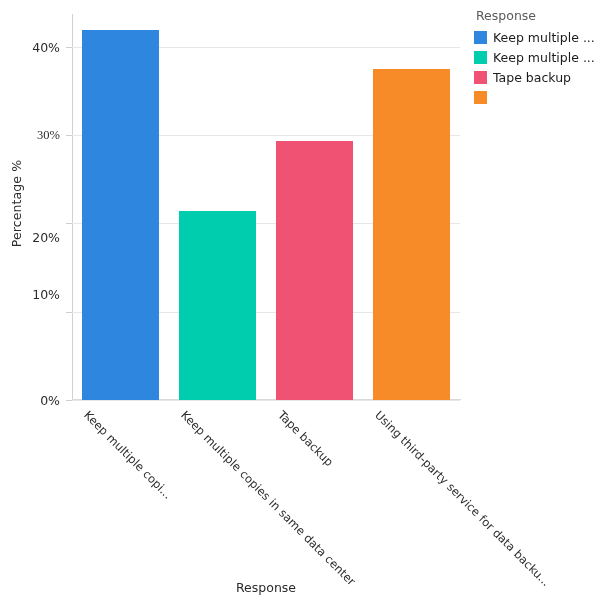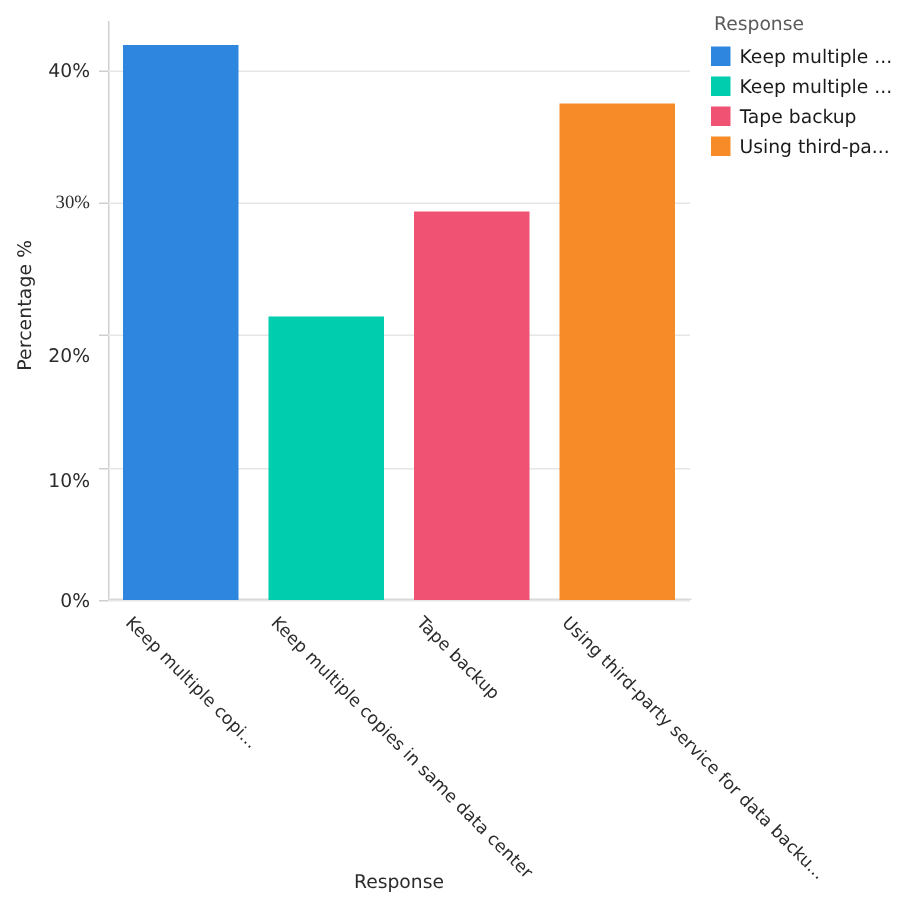--- a/index.html
+++ b/index.html
@@ -158,21 +158,21 @@
 <div id="chart-root">
 
   <div class="y-axis-title">Percentage %</div>
 
   <div class="axis-spine-y"></div>
   <div class="axis-spine-x"></div>
 
   <div id="y-ticks">
       <div class="y-tick-label" style="top: 400px; left: 0px; position: absolute; width: 60px;">0%</div>
       <div class="y-tick-mark" style="top: 400px;"></div>
-      <div class="y-tick-label" style="top: 320px; left: 0px; position: absolute; width: 60px;">10%</div>
+      <div class="y-tick-label" style="top: 294px; left: 0px; position: absolute; width: 60px;">10%</div>
       <div class="y-tick-mark" style="top: 311.67px;"></div>
       <div class="y-tick-label" style="top: 223.341px; left: 0px; position: absolute; width: 60px; margin-top: 14px;">20%</div>
       <div class="y-tick-mark" style="top: 223.341px;"></div>
       <div class="y-tick-label" style="top: 135.011px; left: 0px; position: absolute; width: 60px; font-family: Liberation Serif, serif;">30%</div>
       <div class="y-tick-mark" style="top: 135.011px;"></div>
       <div class="y-tick-label" style="top: 46.6819px; left: 0px; position: absolute; width: 60px;">40%</div>
       <div class="y-tick-mark" style="top: 46.6819px;"></div>
     </div>
 
   <div class="plot-area">
@@ -210,18 +210,17 @@
         <div class="legend-item">
           <span class="legend-swatch" style="background: rgb(0, 205, 173);"></span>
           <span class="legend-label">Keep multiple ...</span>
         </div>
         <div class="legend-item">
           <span class="legend-swatch" style="background: rgb(239, 82, 115);"></span>
           <span class="legend-label">Tape backup</span>
         </div>
         <div class="legend-item">
           <span class="legend-swatch" style="background: rgb(246, 139, 40);"></span>
-          <span class="legend-label">Using third-pa...</span>
         </div>
       </div>
   </div>
 
 </div>
 
 </body></html>

